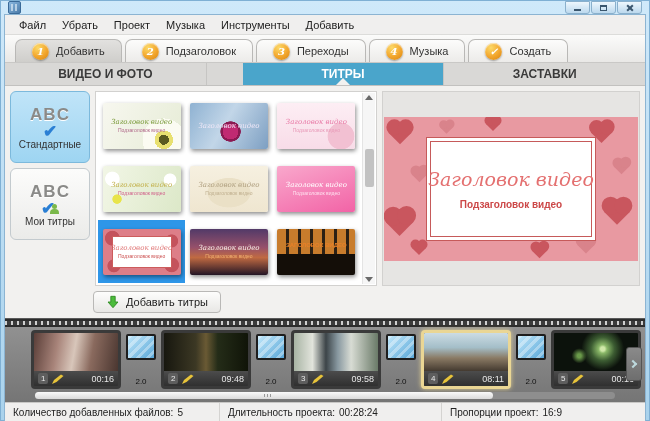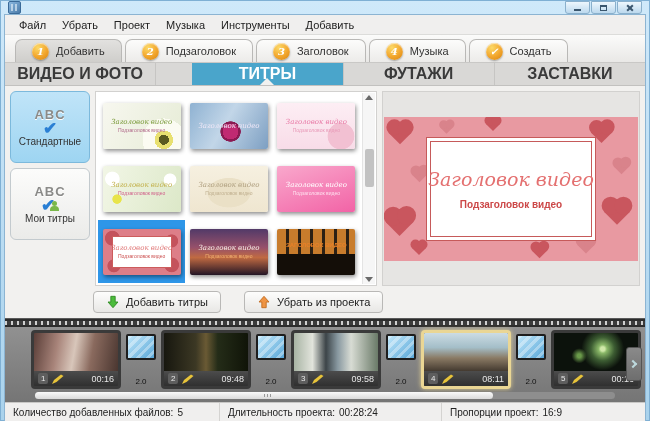--- a/index.html
+++ b/index.html
@@ -42,34 +42,34 @@
   .step.active { background:linear-gradient(#e2e1df,#cfcecb); }
   .step-num { width:17px; height:17px; border-radius:50%; color:#fff; flex:0 0 auto;
     background:radial-gradient(circle at 35% 28%, #fcd967, #f2a52c 55%, #d4820c);
     font-style:italic; font-weight:bold; font-size:10px; font-family:"DejaVu Serif", serif;
     display:flex; align-items:center; justify-content:center;
     box-shadow:0 1px 2px rgba(0,0,0,.35), inset 0 1px 1px rgba(255,255,255,.6); }
 
   
   .subtabs { display:flex; background:#d9d8d6; border-bottom:1px solid #c2c1bf; height:23px; }
   .subtab { flex:1; display:flex; align-items:center; justify-content:center;
-    font-size:16px; font-weight:bold; color:#3a3a3a; border-right:1px solid #c6c5c3; position:relative; }
+    font-size:12px; font-weight:bold; color:#3a3a3a; border-right:1px solid #c6c5c3; position:relative; }
   .subtab:last-child { border-right:none; }
   .subtab.active { background:#4aa5cb; color:#fff;margin-left:36px; }
   .subtab.active::after { content:""; position:absolute; bottom:0; left:50%; margin-left:-7px;
     border-left:7px solid transparent; border-right:7px solid transparent; border-bottom:7px solid #f2f1ef; }
 
   
   .content { flex:1; display:flex; gap:5px; padding:5px 5px 2px; background:#f2f1ef; min-height:0; }
   .sidebar { width:80px; display:flex; flex-direction:column; gap:5px; }
   .side-btn { border:1px solid #c3cace; border-radius:6px; height:72px;
     background:linear-gradient(#fcfcfb,#ebebe9); display:flex; flex-direction:column;
     align-items:center; justify-content:center; font-size:10px; color:#333; gap:1px; }
   .side-btn.active { background:linear-gradient(#c0e4f8,#9ed5f2); border-color:#7cb9dc; }
-  .abc-txt { font-weight:bold; font-size:13px; color:#8a8a88; letter-spacing:1px;
+  .abc-txt { font-weight:bold; font-size:17px; color:#8a8a88; letter-spacing:1px;
     text-shadow:0 1px 0 #fff; }
   .abc-check { font-size:17px; line-height:12px; color:#2a7fd4; font-weight:bold; }
   .mini-user { position:relative; width:10px; height:10px; display:inline-block; margin-left:-6px; }
   .mini-user::before { content:""; position:absolute; left:3px; top:0; width:5px; height:5px;
     border-radius:50%; background:#7ab84a; }
   .mini-user::after { content:""; position:absolute; left:1px; top:5px; width:9px; height:5px;
     border-radius:4px 4px 0 0; background:#7ab84a; }
 
   
   .grid-area { flex:1; background:#fff; border:1px solid #d2d1cf; position:relative;
@@ -149,21 +149,21 @@
   .heart.lt { background:#d9838b; }
   .pv-card { position:absolute; left:42px; top:20px; width:170px; height:104px;
     background:#fff; border:1px solid #c65a5a; padding:3px; }
   .pv-card-in { width:100%; height:100%; border:1px solid #c65a5a; display:flex;
     flex-direction:column; align-items:center; justify-content:center; gap:9px; }
   .pv-title { font-family:"DejaVu Serif", serif; font-style:italic; font-size:19px;
     color:#e47070; white-space:nowrap; }
   .pv-sub { font-size:10px; font-weight:bold; color:#cc4848; }
 
   
-  .actions { display:flex; gap:23px; padding:3px 0 5px 88px; background:#f2f1ef; }
+  .actions { display:flex; gap:7px; padding:3px 0 5px 88px; background:#f2f1ef; }
   .act-btn { border:1px solid #b9b8b6; border-radius:4px; height:22px;
     background:linear-gradient(#fdfdfc,#e8e7e5); display:flex; gap:6px; align-items:center;
     padding:0 12px; font-size:11px; color:#222; }
 
   
   .timeline { height:84px; background:linear-gradient(#949494,#757575); position:relative;
     border-top:1px solid #5a5a5a; }
   .sprockets { height:8px; background:repeating-linear-gradient(90deg,#cfcfcf 0 2px,#3c3c3c 2px 6px);
     border-top:2px solid #2c2c2c; border-bottom:2px solid #2c2c2c; }
   .track { display:flex; align-items:center; gap:5px; padding:3px 6px 0 26px; height:62px; }
@@ -243,36 +243,35 @@
       <div class="step active">
         <span class="step-num">1</span>
         <span>Добавить</span>
       </div>
       <div class="step">
         <span class="step-num">2</span>
         <span>Подзаголовок</span>
       </div>
       <div class="step">
         <span class="step-num">3</span>
-        <span>Заголовок</span>
+        <span>Переходы</span>
       </div>
       <div class="step">
         <span class="step-num">4</span>
         <span>Музыка</span>
       </div>
       <div class="step">
         <span class="step-num">✓</span>
         <span>Создать</span>
       </div>
     </div>
 
     <div class="subtabs">
       <div class="subtab">ВИДЕО И ФОТО</div>
       <div class="subtab active">ТИТРЫ</div>
-      <div class="subtab">ФУТАЖИ</div>
       <div class="subtab">ЗАСТАВКИ</div>
     </div>
 
     <div class="content">
       <div class="sidebar">
         <div class="side-btn active">
           <span class="abc-txt">ABC</span>
           <span class="abc-check">✔</span>
           <span>Стандартные</span>
         </div>
@@ -373,26 +372,20 @@
       </div>
     </div>
 
     <div class="actions">
       <button class="act-btn">
         <svg width="14" height="14" viewBox="0 0 16 16">
             <path d="M5.5 1.5h5V8h3.2L8 14.5 2.3 8h3.2z" fill="#4cbb3c" stroke="#2e8a22" stroke-width="1"></path>
           </svg>
         <span>Добавить титры</span>
       </button>
-      <button class="act-btn">
-        <svg width="14" height="14" viewBox="0 0 16 16">
-            <path d="M5.5 14.5h5V8h3.2L8 1.5 2.3 8h3.2z" fill="#ef9444" stroke="#c06a1e" stroke-width="1"></path>
-          </svg>
-        <span>Убрать из проекта</span>
-      </button>
     </div>
 
     <div class="timeline">
       <div class="sprockets"></div>
       <div class="track">
         <div class="clip">
           <div class="clip-img sc-woman"></div>
           <div class="clip-bar">
             <span class="clip-num">1</span>
             <svg class="pencil" viewBox="0 0 12 10">

